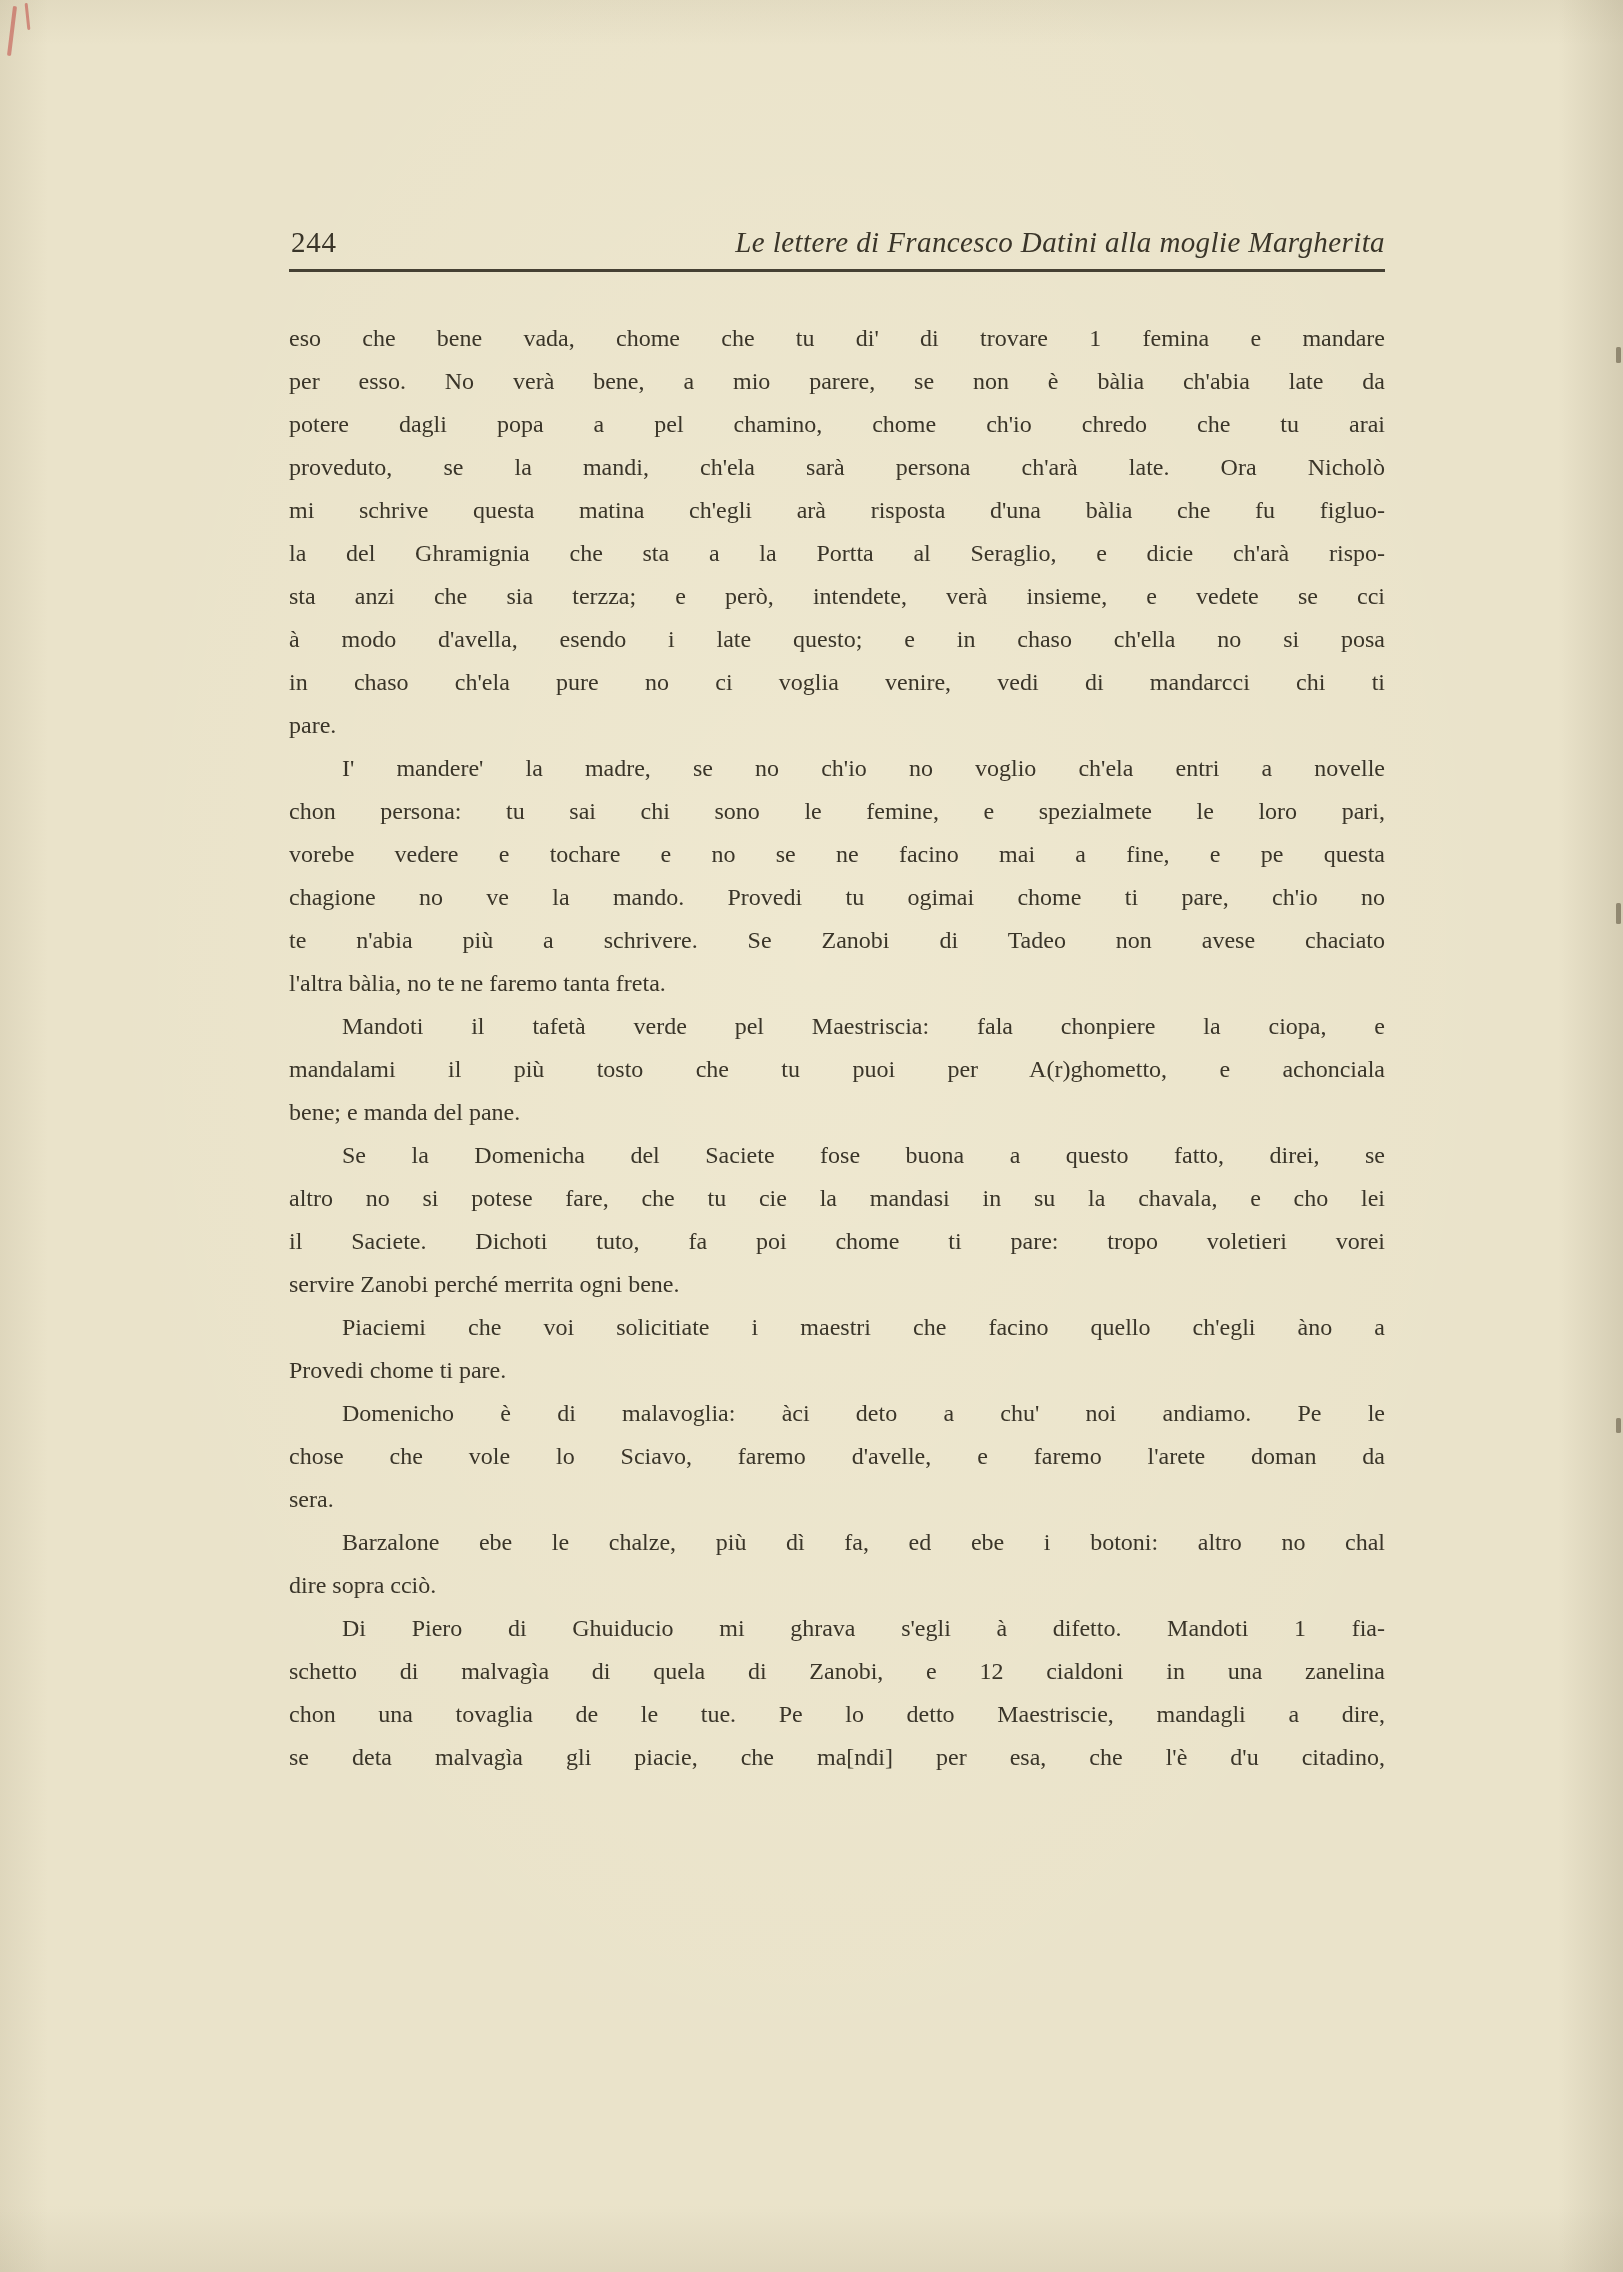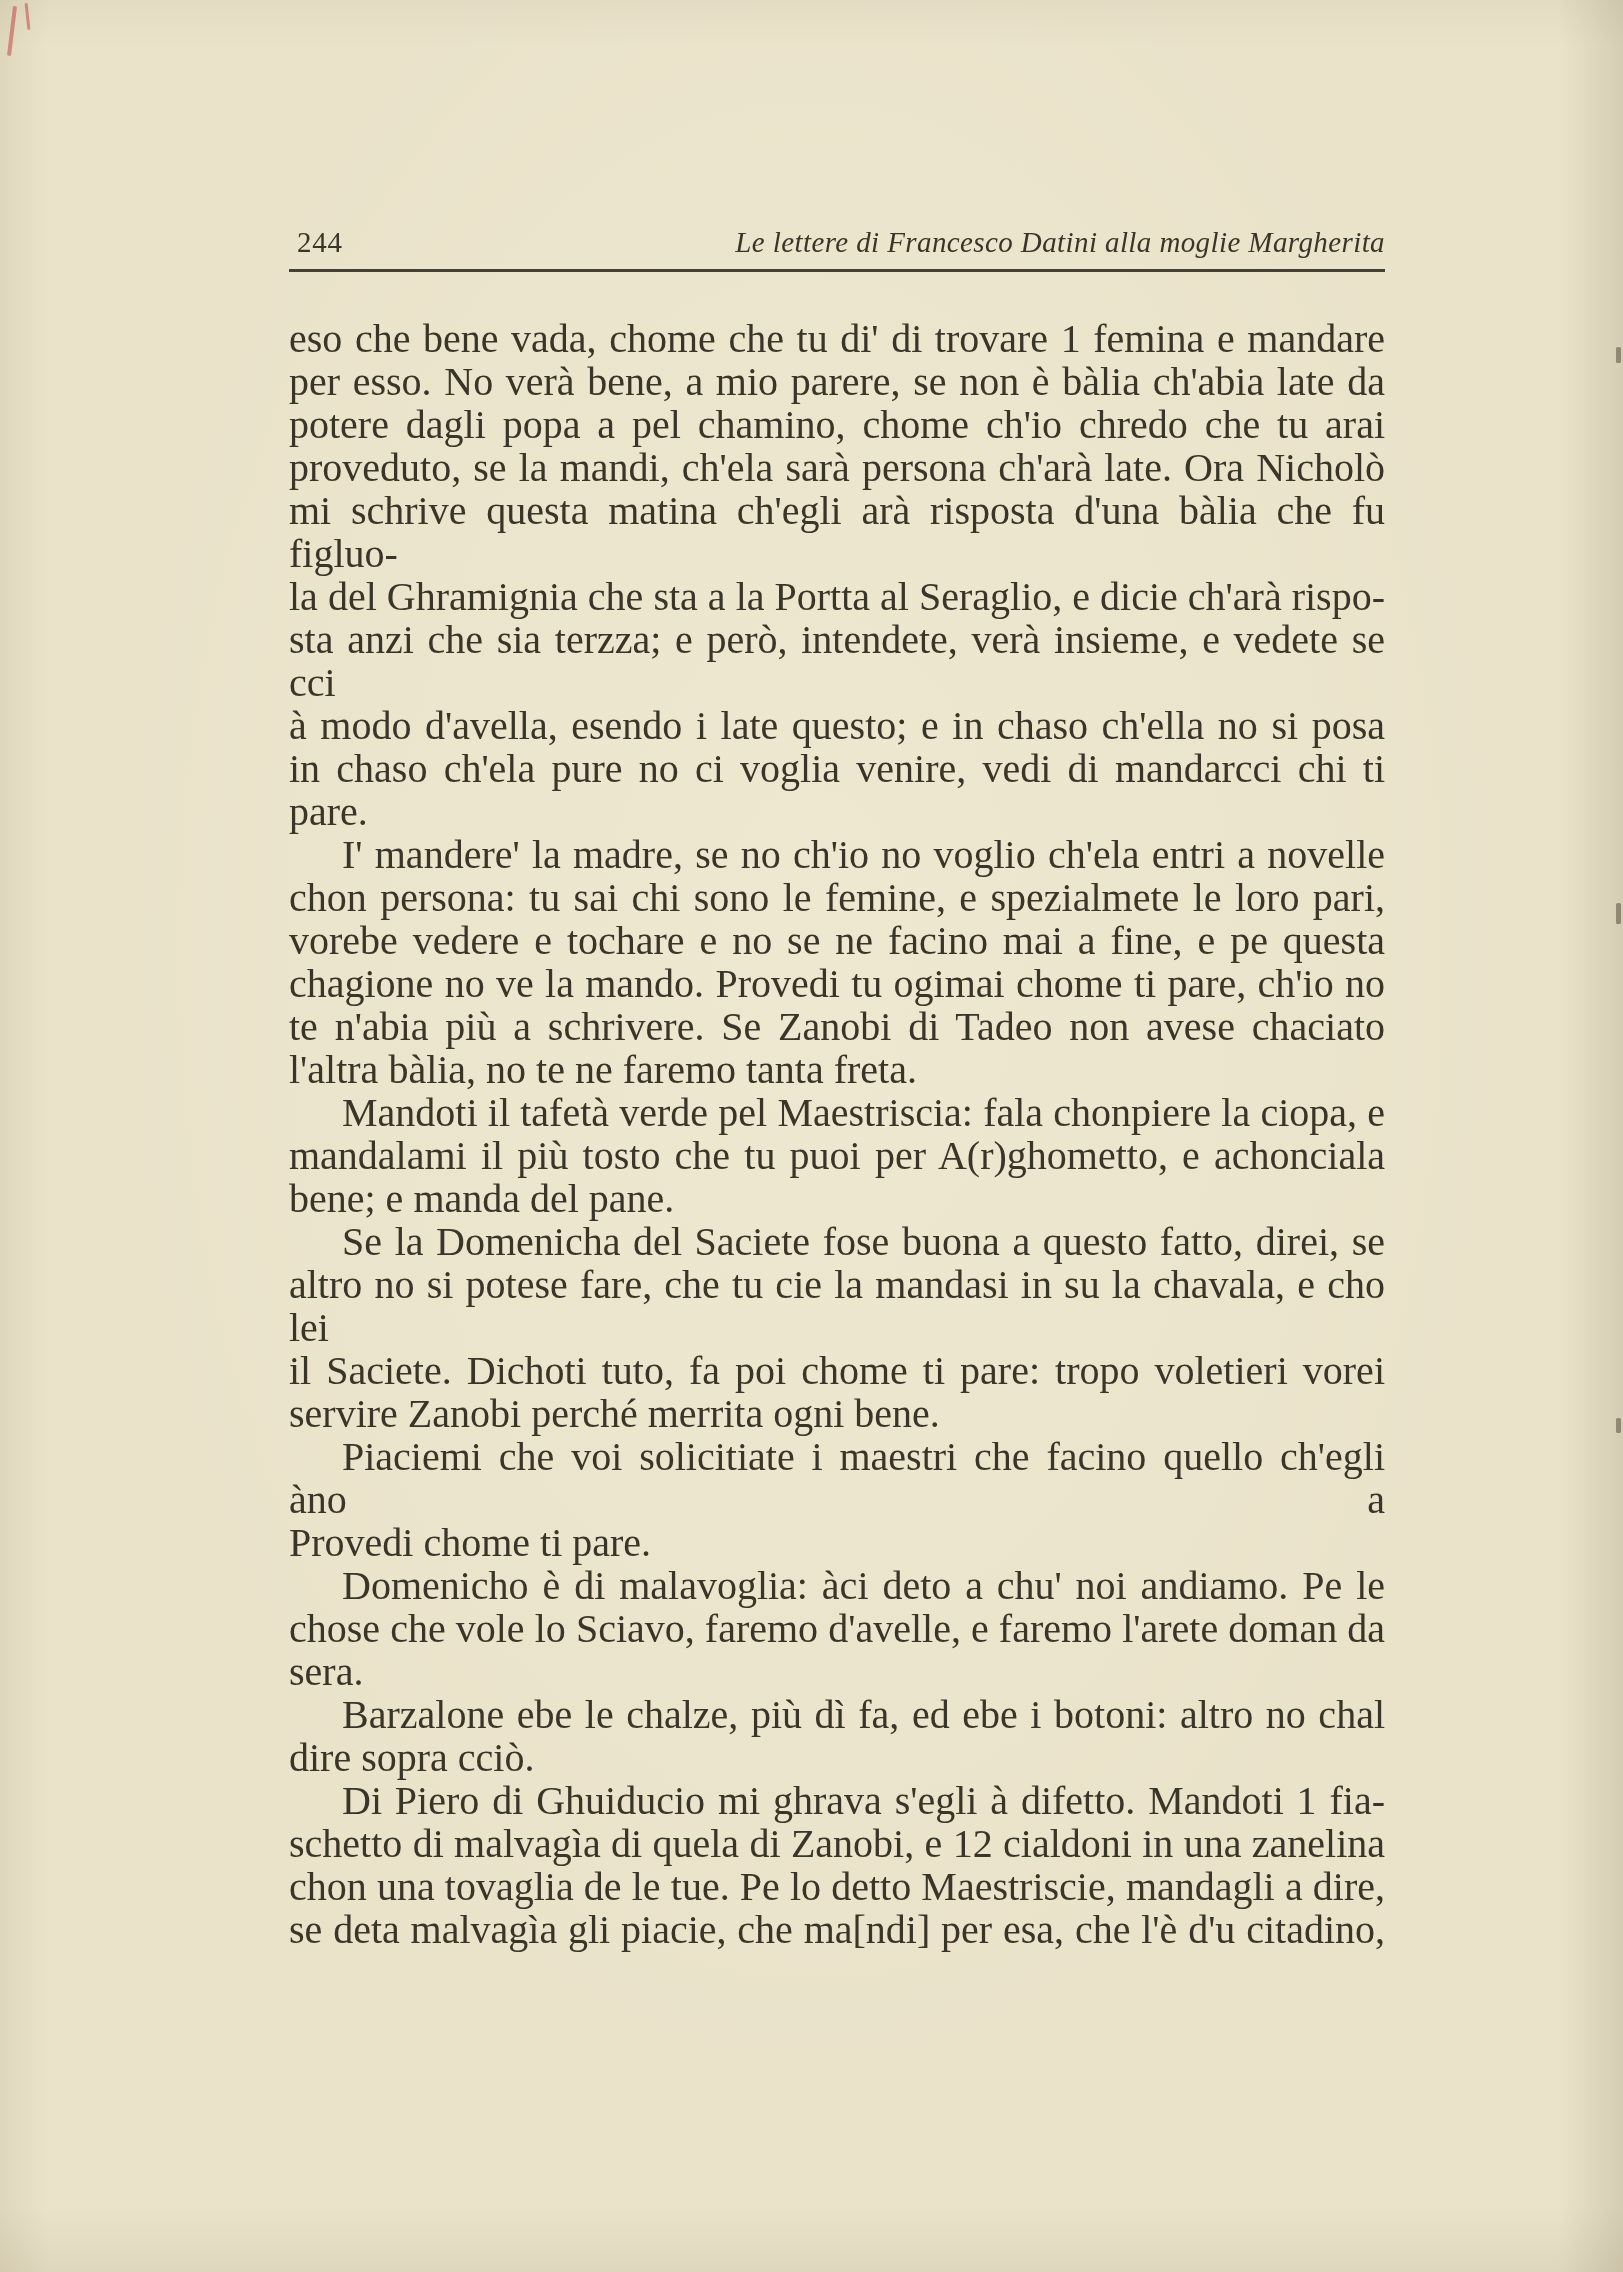--- a/index.html
+++ b/index.html
@@ -46,38 +46,38 @@
     color: var(--ink, #3a3529);
   }
   .running-head {
     position: relative;
     height: 37px;
     font-size: 29px;
     line-height: 37px;
   }
   .page-num {
     position: absolute;
-    left: 8px;
+    left: 2px;
     top: 0;
     letter-spacing: 0.8px;
   }
   .head-title {
     display: block;
     text-align: right;
     font-style: italic;
     letter-spacing: 0.4px;
   }
   .head-rule {
     height: 3.2px;
     background: var(--rule, #454033);
     margin-top: 8px;
   }
   .text-block {
     margin-top: 45px;
-    font-size: 40px;
+    font-size: 24px;
     line-height: 43px;
   }
   .para { margin: 0; }
   .line {
     text-align: justify;
     text-align-last: justify;
   }
   .line.lastline { text-align-last: left; }
   .line.first-indent { text-indent: 53px; }
 </style>

